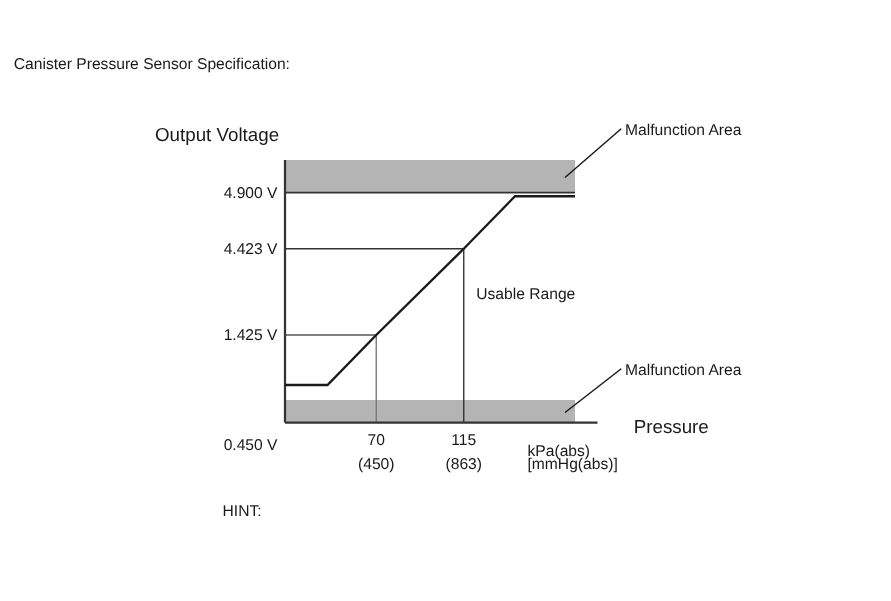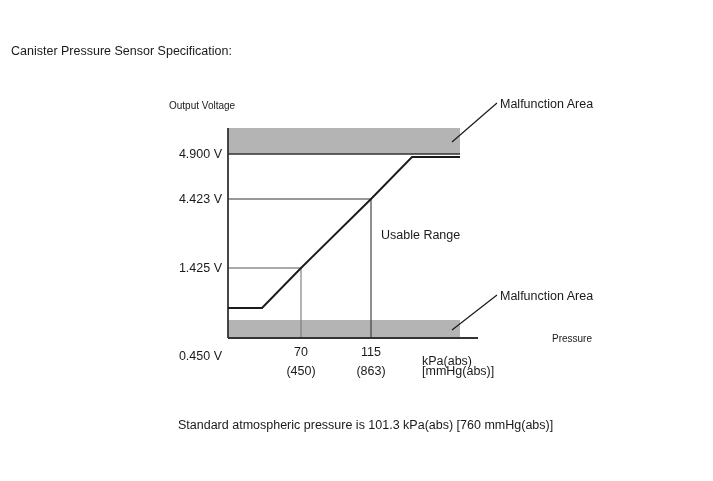--- a/index.html
+++ b/index.html
@@ -31,23 +31,22 @@
     width: 713px;
     height: 481px;
   }
   #chart-svg {
     position: absolute;
     left: 0;
     top: 0;
   }
 
   .axis-title {
-    font-size: 10px;
+    font-size: 15px;
     white-space: nowrap;
-    margin-left: 45px;
   }
   #y-axis-title { left: 124px; top: 100px; }
   #x-axis-title { left: 507px; top: 333px; }
 
   .y-tick-label {
     font-size: 12.5px;
     white-space: nowrap;
     text-align: right;
     width: 70px;
     left: 152px;
@@ -134,14 +133,14 @@
 
   <div class="abs callout-label" id="usable-range-label">Usable Range</div>
 
   <div class="abs callout-label" id="malfunction-label-top">Malfunction Area</div>
 
   <div class="abs callout-label" id="malfunction-label-bottom">Malfunction Area</div>
 
 </div>
 
 <div class="abs" id="hint-block">
-  <div id="hint-text">Standard atmospheric pressure is 101.3 kPa(abs) [760 mmHg(abs)]</div>
+  <div id="hint-title">HINT:</div>
 </div>
 
 </body></html>

